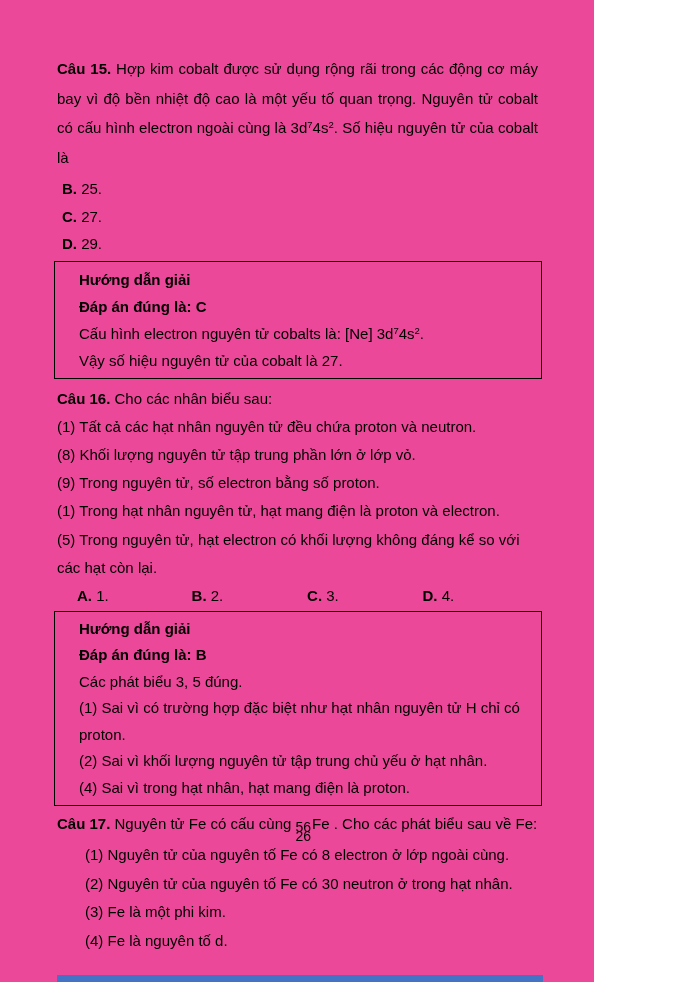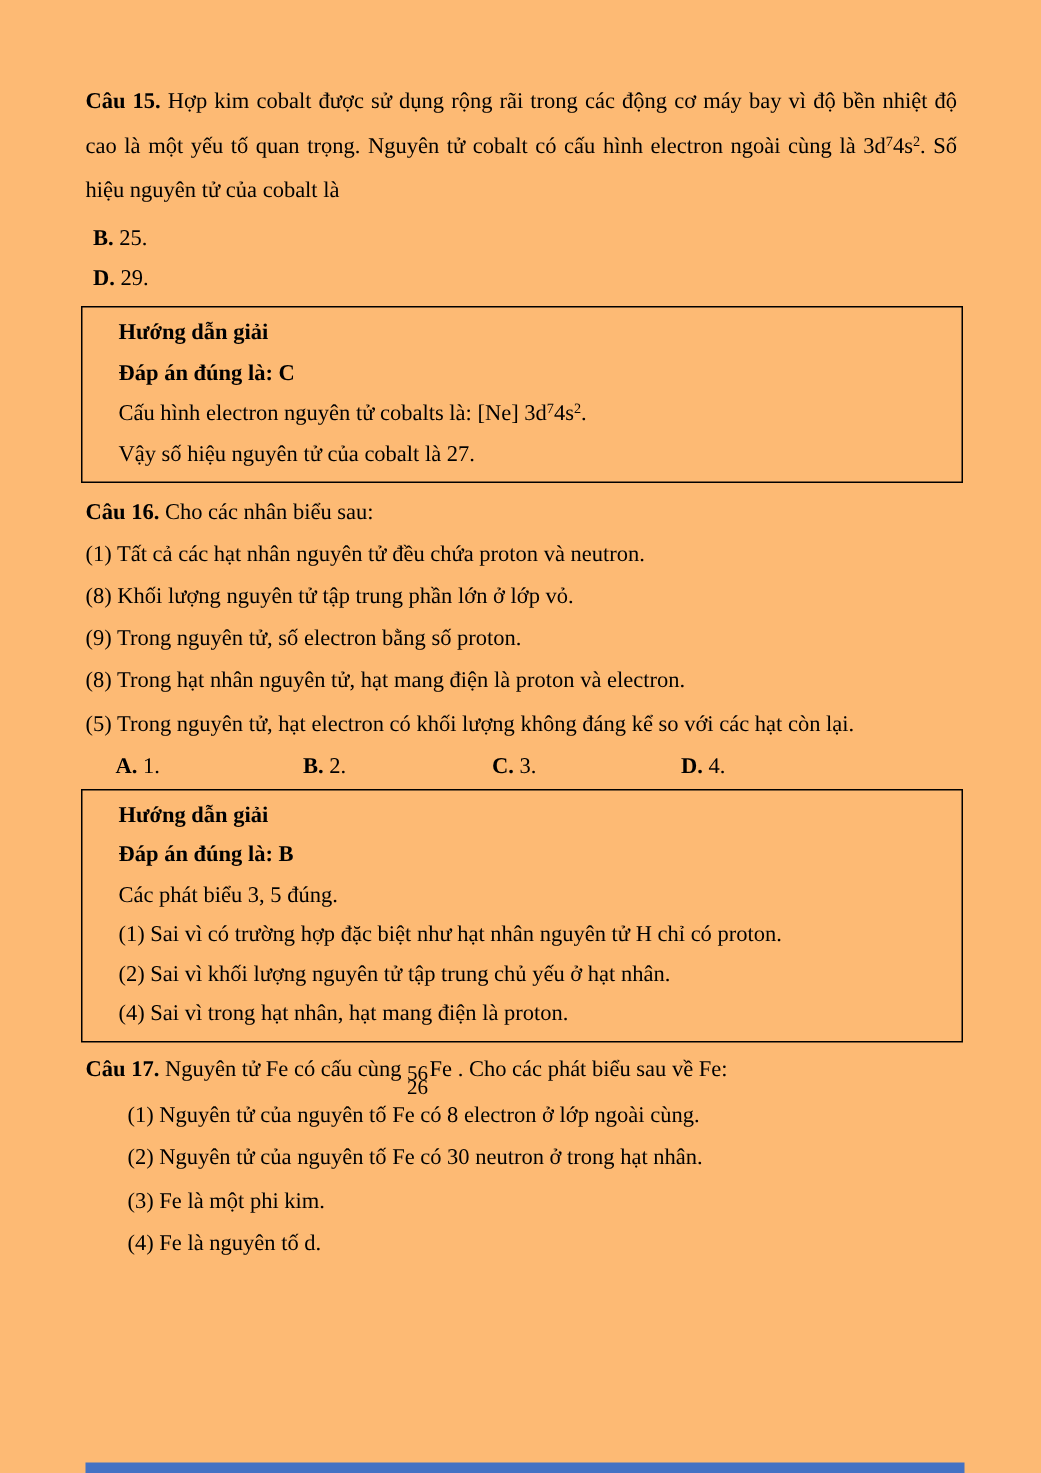--- a/index.html
+++ b/index.html
@@ -1,22 +1,22 @@
 <!DOCTYPE html>
 <html><head>
 <meta charset="utf-8">
 <style>
   html,body{margin:0;padding:0;background:#ffffff;}
   .page{
     position:relative;
-    width:694px;height:982px;
+    width:594px;height:982px;
     box-sizing:border-box;
-    background:#fdba74;
+    background:#ec4899;
     color:#000000;
-    font-family:Liberation Serif, serif;
+    font-family:Liberation Sans, sans-serif;
     font-size:15px;
     padding:54px 56px 0 57px;
     overflow:hidden;
   }
   b,.b{font-weight:bold;}
   .para{text-align:justify;line-height:29.5px;}
   .opt-line{line-height:27.5px;padding-left:5px;}
   .sol-box{
     border:1px solid #000000;
     margin:3px -4px 0 -3px;
@@ -45,36 +45,37 @@
 </style>
 </head>
 <body>
 
 <div class="page">
 
   <div class="para"><b>Câu 15.</b><span><span> Hợp kim cobalt được sử dụng rộng rãi trong các động cơ máy bay vì độ bền nhiệt độ cao là một yếu tố quan trọng. Nguyên tử cobalt có cấu hình electron ngoài cùng là 3d</span><sup>7</sup><span>4s</span><sup>2</sup><span>. Số hiệu nguyên tử của cobalt là</span></span></div>
 
   <div style="margin-top:3px;">
     <div class="opt-line"><b>B.</b> <span>25.</span></div>
+    <div class="opt-line"><b>C.</b> <span>27.</span></div>
     <div class="opt-line"><b>D.</b> <span>29.</span></div>
   </div>
 
   <div class="sol-box">
     <div class="b">Hướng dẫn giải</div>
     <div class="b">Đáp án đúng là: C</div>
     <div><span>Cấu hình electron nguyên tử cobalts là: [Ne] 3d</span><sup>7</sup><span>4s</span><sup>2</sup><span>.</span></div>
     <div>Vậy số hiệu nguyên tử của cobalt là 27.</div>
   </div>
 
   <div class="q16-block">
     <div><b>Câu 16.</b><span> Cho các nhân biểu sau:</span></div>
     <div>(1) Tất cả các hạt nhân nguyên tử đều chứa proton và neutron.</div>
     <div>(8) Khối lượng nguyên tử tập trung phần lớn ở lớp vỏ.</div>
     <div>(9) Trong nguyên tử, số electron bằng số proton.</div>
-    <div>(8) Trong hạt nhân nguyên tử, hạt mang điện là proton và electron.</div>
+    <div>(1) Trong hạt nhân nguyên tử, hạt mang điện là proton và electron.</div>
     <div>(5) Trong nguyên tử, hạt electron có khối lượng không đáng kể so với các hạt còn lại.</div>
   </div>
 
   <div class="opt-row">
     <div class="opt-col-a"><b>A.</b> <span>1.</span></div>
     <div class="opt-col"><b>B.</b> <span>2.</span></div>
     <div class="opt-col"><b>C.</b> <span>3.</span></div>
     <div class="opt-col"><b>D.</b> <span>4.</span></div>
   </div>
 

